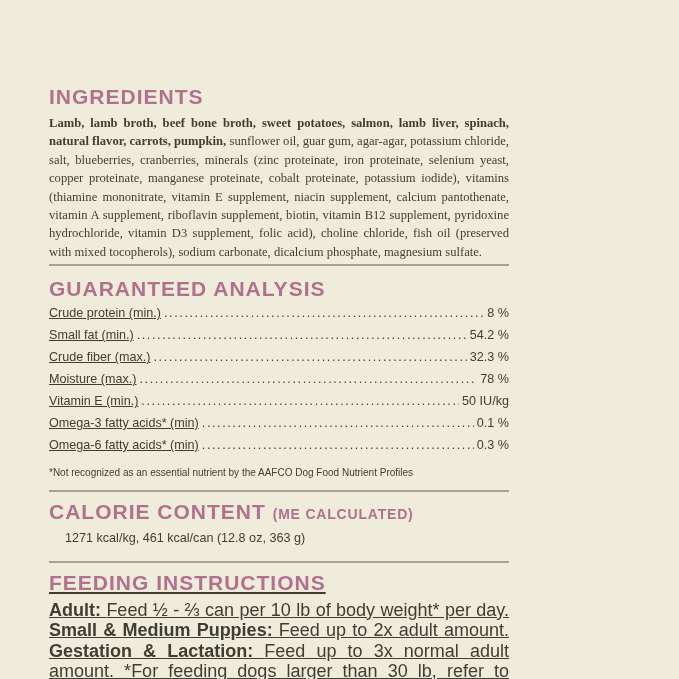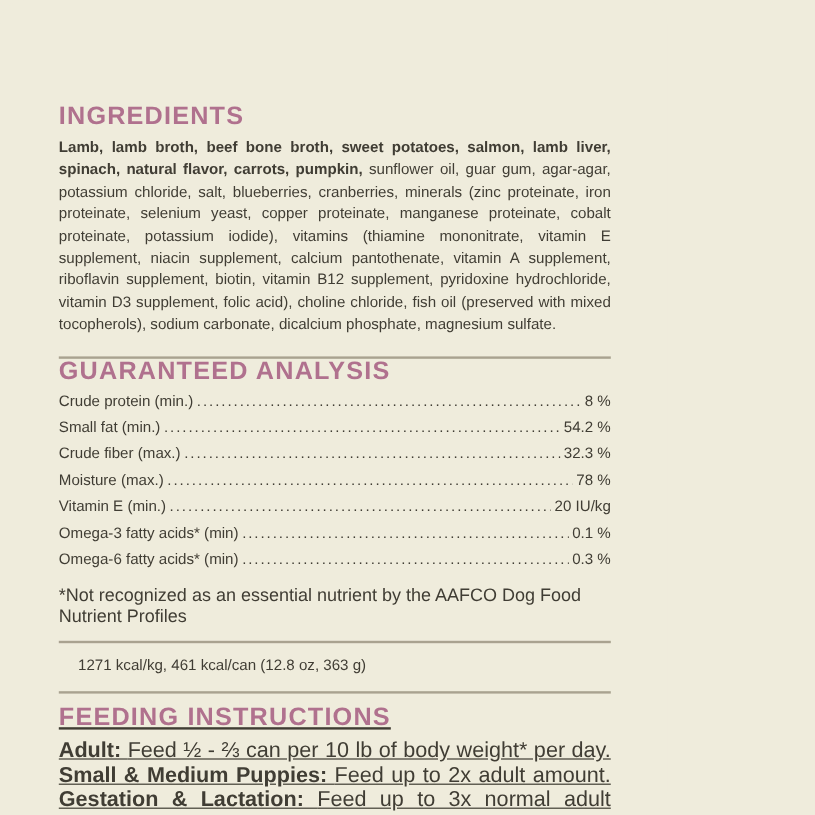--- a/index.html
+++ b/index.html
@@ -36,40 +36,40 @@
     line-height: 18.4px;
     margin: 0;
   }
   .justify { text-align: justify; }
   .body-text strong { font-weight: bold; }
   .divider {
     border: none;
     border-top: 2px solid #a9a290;
     margin: 0;
   }
-  .sec-ingredients .body-text { margin-bottom: 17px; }
-  .sec-analysis { margin-top: 0; }
+  .sec-ingredients .body-text { margin-bottom: 3px; font-family: Liberation Serif, serif; }
+  .sec-analysis { margin-top: 12px; }
   .ga-row {
     display: flex;
     align-items: baseline;
     font-size: 12.6px;
     height: 22px;
   }
-  .ga-label { white-space: nowrap; }
+  .ga-label { white-space: nowrap; text-decoration: underline; }
   .ga-dots {
     flex: 1;
     overflow: hidden;
     white-space: nowrap;
     letter-spacing: 1.6px;
     margin: 0 3px;
     font-size: 12.6px;
   }
   .ga-value { white-space: nowrap; }
   .footnote {
-    font-size: 15px;
+    font-size: 10px;
     margin: 7px 0 12px 0;
   }
   .sec-calorie { margin-top: 9px; }
   .sec-calorie .body-text { margin: 3px 0 13px 16px; }
   .sec-feeding { margin-top: 9px; text-decoration: underline; }
   .sec-feeding .body-text {
     font-size: 18px;
     line-height: 20.5px;
   }
 </style>
@@ -104,39 +104,40 @@
       <span class="ga-value">32.3 %</span>
     </div>
     <div class="ga-row">
       <span class="ga-label">Moisture (max.)</span>
       <span class="ga-dots">............................................................................................................................................................................................................................................................................................................</span>
       <span class="ga-value">78 %</span>
     </div>
     <div class="ga-row">
       <span class="ga-label">Vitamin E (min.)</span>
       <span class="ga-dots">............................................................................................................................................................................................................................................................................................................</span>
-      <span class="ga-value">20 IU/kg</span>
+      <span class="ga-value">50 IU/kg</span>
     </div>
     <div class="ga-row">
       <span class="ga-label">Omega-3 fatty acids* (min)</span>
       <span class="ga-dots">............................................................................................................................................................................................................................................................................................................</span>
       <span class="ga-value">0.1 %</span>
     </div>
     <div class="ga-row">
       <span class="ga-label">Omega-6 fatty acids* (min)</span>
       <span class="ga-dots">............................................................................................................................................................................................................................................................................................................</span>
       <span class="ga-value">0.3 %</span>
     </div>
 
     <p class="footnote">*Not recognized as an essential nutrient by the AAFCO Dog Food Nutrient Profiles</p>
   </section>
 
   <hr class="divider">
 
   <section class="sec-calorie">
+    <h2 class="heading"><span>CALORIE CONTENT</span> <span class="h-small">(ME CALCULATED)</span></h2>
     <p class="body-text">1271 kcal/kg, 461 kcal/can (12.8 oz, 363 g)</p>
   </section>
 
   <hr class="divider">
 
   <section class="sec-feeding">
     <h2 class="heading">FEEDING INSTRUCTIONS</h2>
     <p class="body-text justify"><strong>Adult: </strong><span>Feed ½ - ⅔ can per 10 lb of body weight* per day. </span><strong>Small &amp; Medium Puppies: </strong><span>Feed up to 2x adult amount. </span><strong>Gestation &amp; Lactation: </strong><span>Feed up to 3x normal adult amount. *For feeding dogs larger than 30 lb, refer to website for feeding recommendations.</span></p>
   </section>
 

